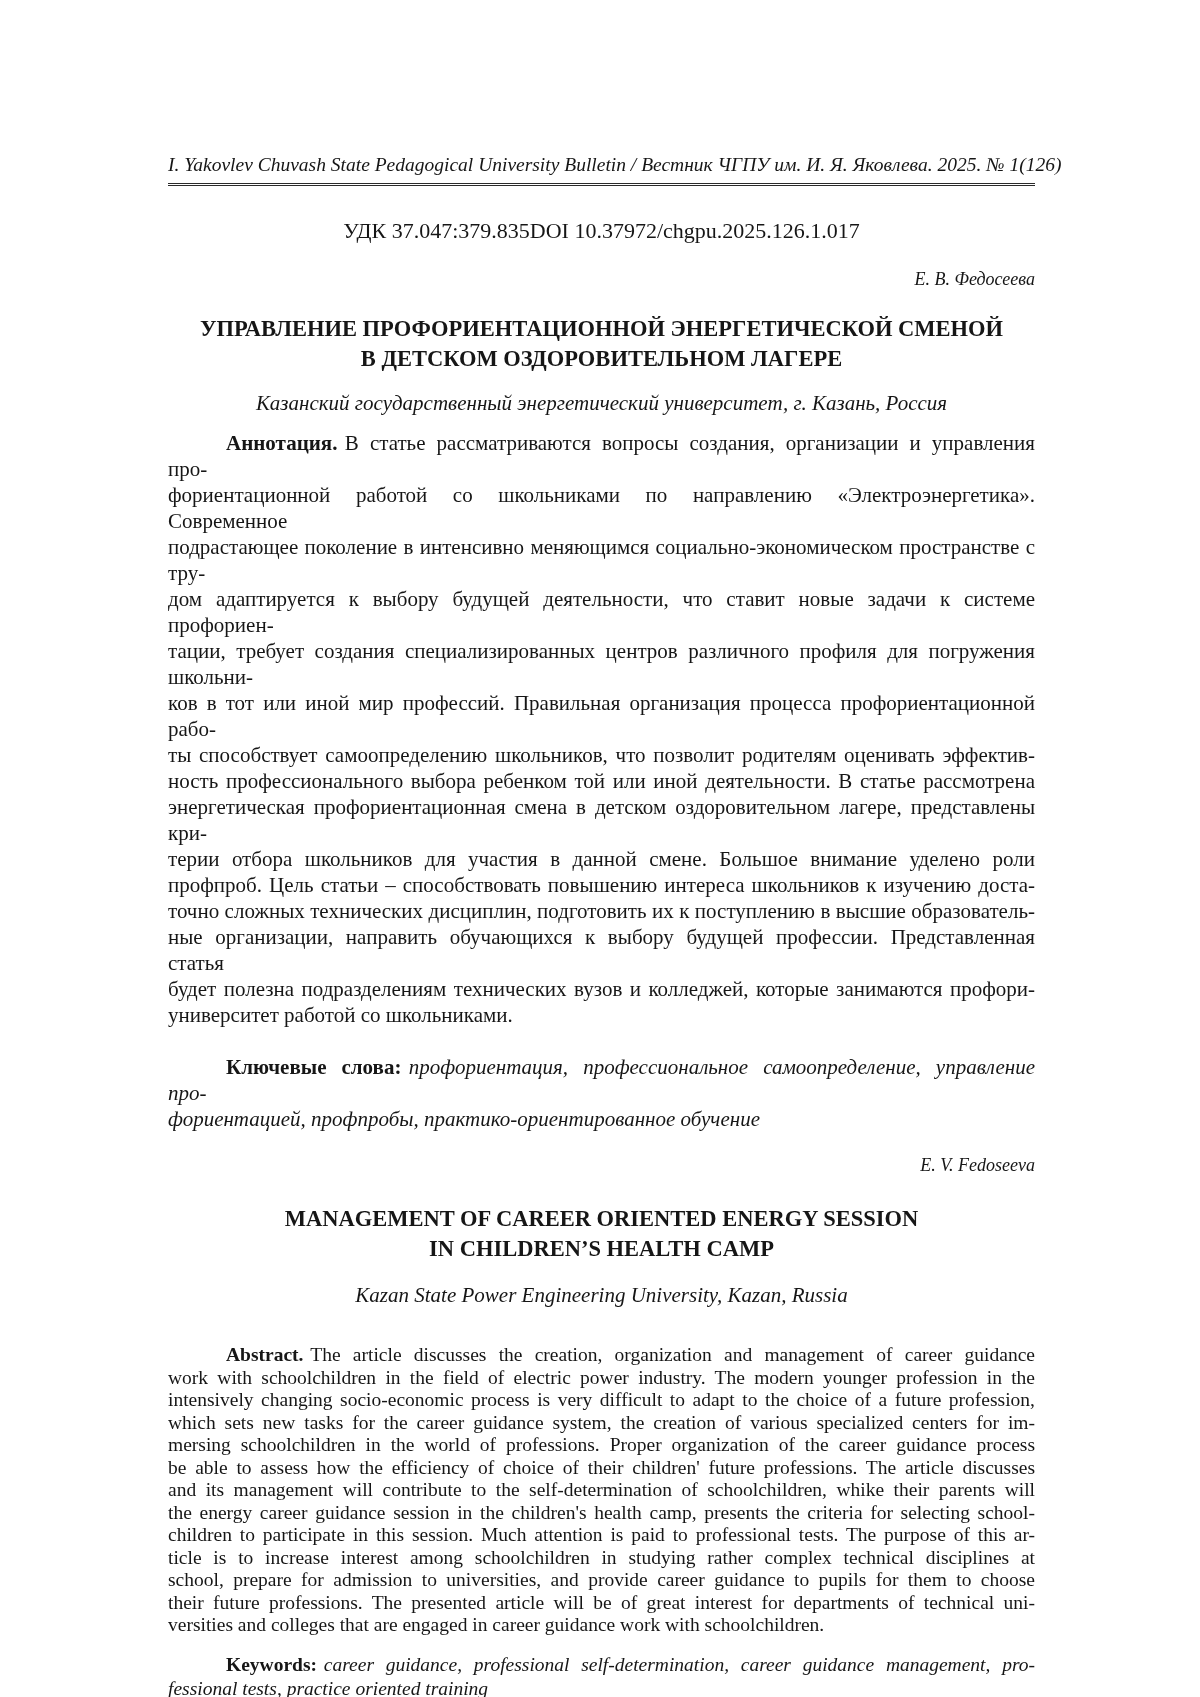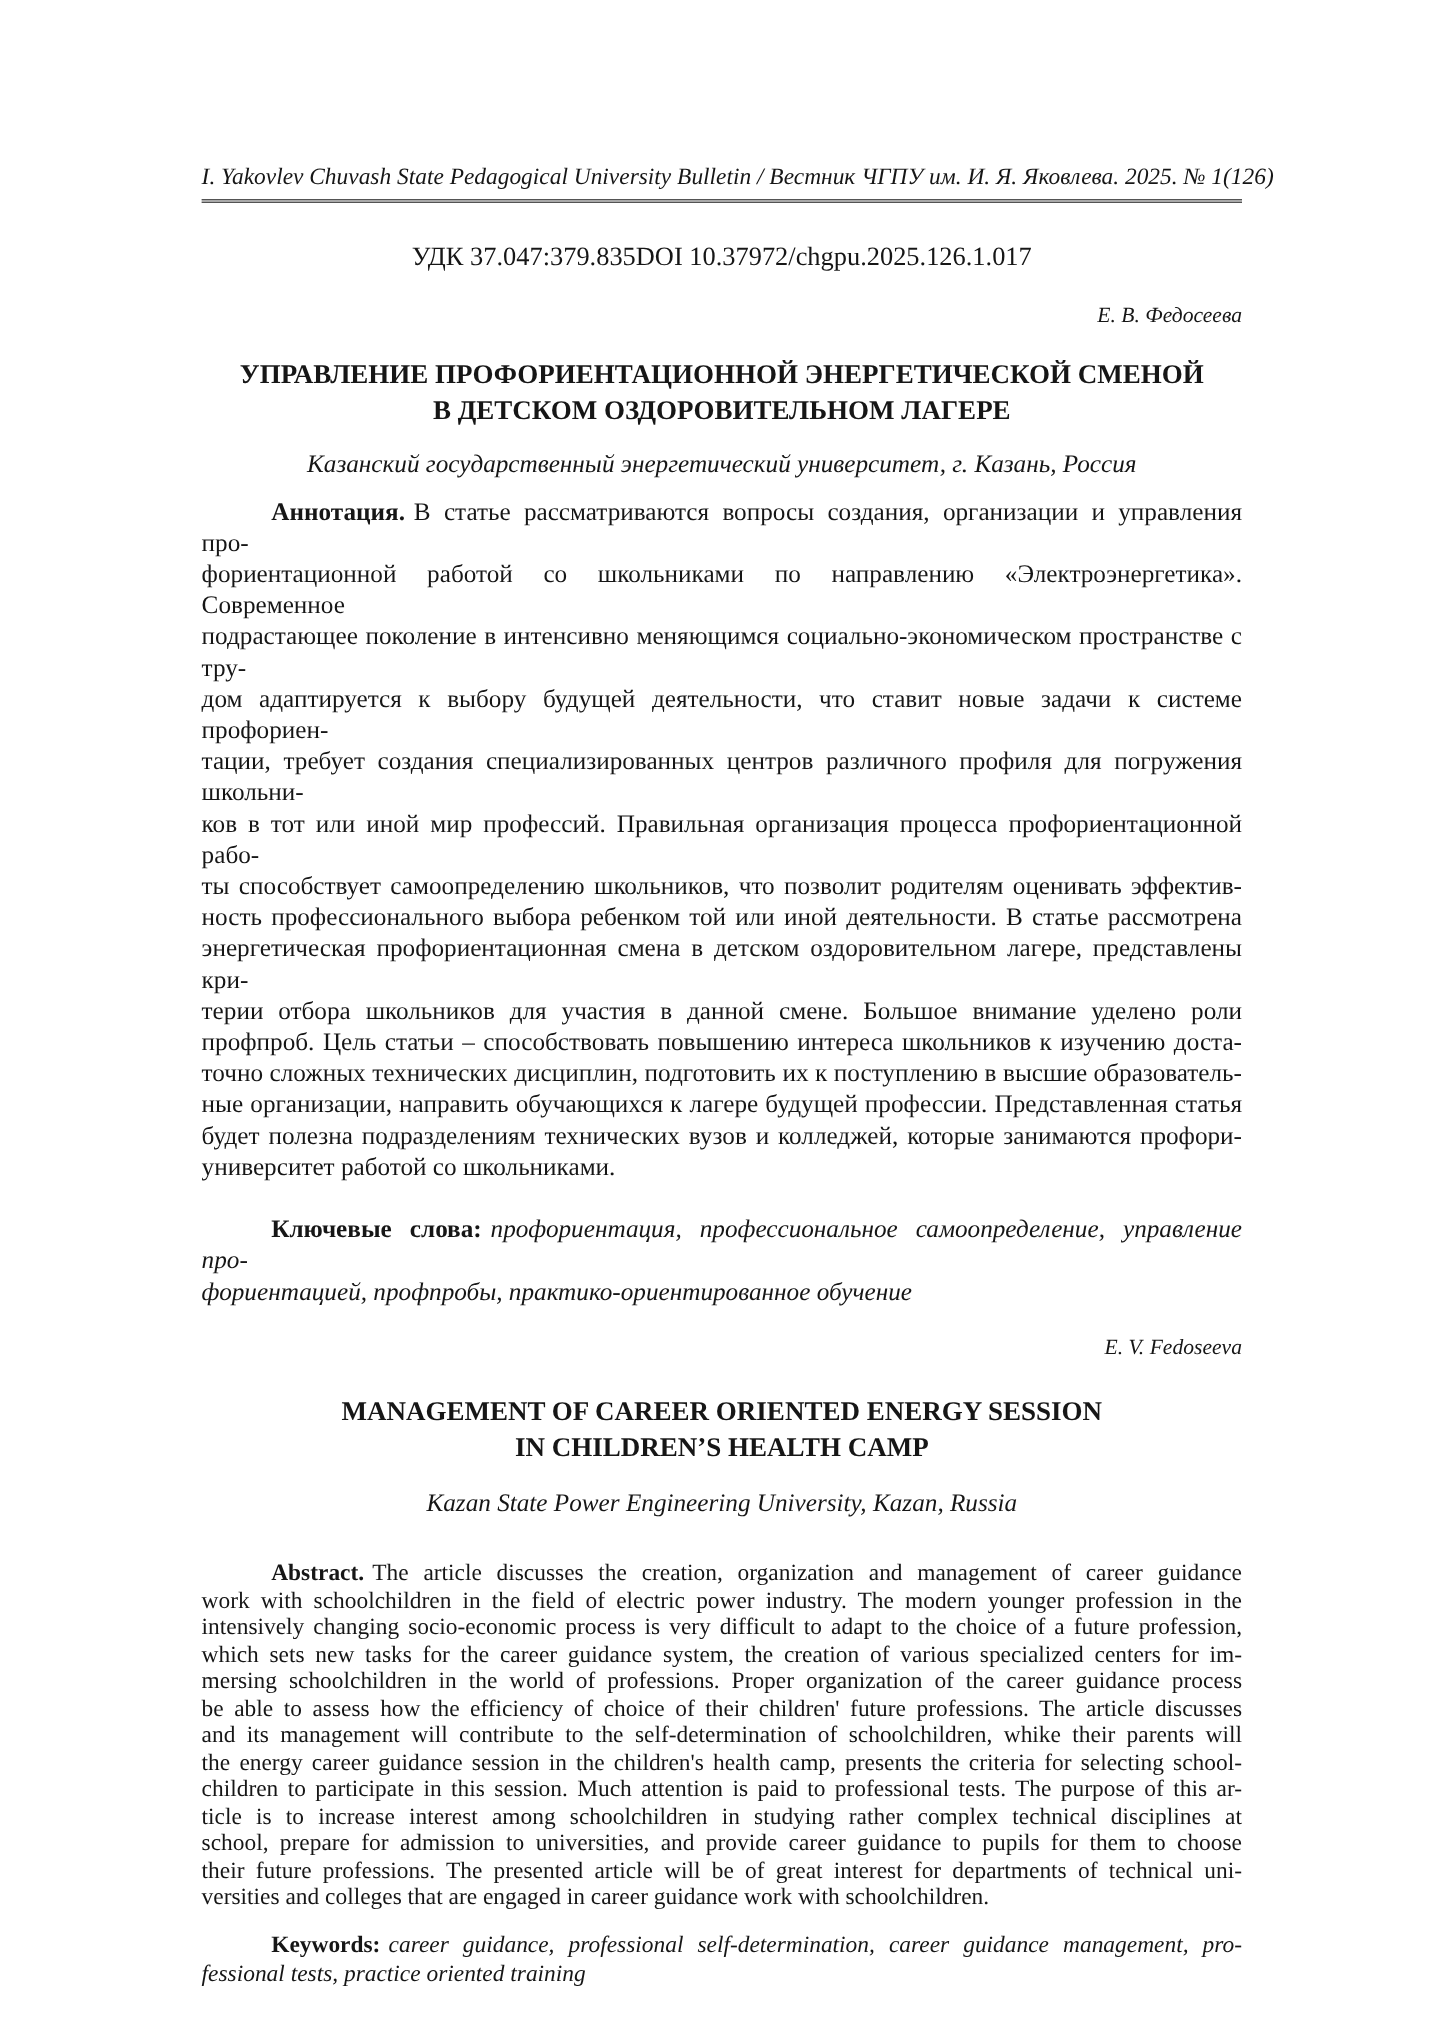--- a/index.html
+++ b/index.html
@@ -16,20 +16,21 @@
     overflow: hidden;
   }
   .running-head {
     text-align: center;
     font-style: italic;
     font-size: 19.5px;
     line-height: 24px;
     padding-bottom: 6px;
     border-bottom: 3px double #2a2a2a;
     white-space: nowrap;
+    margin-top: 17px;
   }
   .udc-row {
     margin-top: 32px;
     display: flex;
     justify-content: center;
     font-size: 22px;
     line-height: 26px;
   }
   .author-line {
     margin-top: 22px;
@@ -114,21 +115,21 @@
         <div class="para-line">подрастающее поколение в интенсивно меняющимся социально-экономическом пространстве с тру-</div>
         <div class="para-line">дом адаптируется к выбору будущей деятельности, что ставит новые задачи к системе профориен-</div>
         <div class="para-line">тации, требует создания специализированных центров различного профиля для погружения школьни-</div>
         <div class="para-line">ков в тот или иной мир профессий. Правильная организация процесса профориентационной рабо-</div>
         <div class="para-line">ты способствует самоопределению школьников, что позволит родителям оценивать эффектив-</div>
         <div class="para-line">ность профессионального выбора ребенком той или иной деятельности. В статье рассмотрена</div>
         <div class="para-line">энергетическая профориентационная смена в детском оздоровительном лагере, представлены кри-</div>
         <div class="para-line">терии отбора школьников для участия в данной смене. Большое внимание уделено роли</div>
         <div class="para-line">профпроб. Цель статьи – способствовать повышению интереса школьников к изучению доста-</div>
         <div class="para-line">точно сложных технических дисциплин, подготовить их к поступлению в высшие образователь-</div>
-        <div class="para-line">ные организации, направить обучающихся к лагере будущей профессии. Представленная статья</div>
+        <div class="para-line">ные организации, направить обучающихся к выбору будущей профессии. Представленная статья</div>
         <div class="para-line">будет полезна подразделениям технических вузов и колледжей, которые занимаются профори-</div>
         <div class="para-line">университет работой со школьниками.</div>
       </div>
   </div>
 
   <div class="para kw kw-ru">
     <div class="para-first">
       <span class="label-bold">Ключевые слова:</span><span class="kw-first">профориентация, профессиональное самоопределение, управление про-</span>
     </div>
     <div class="para-lines">

